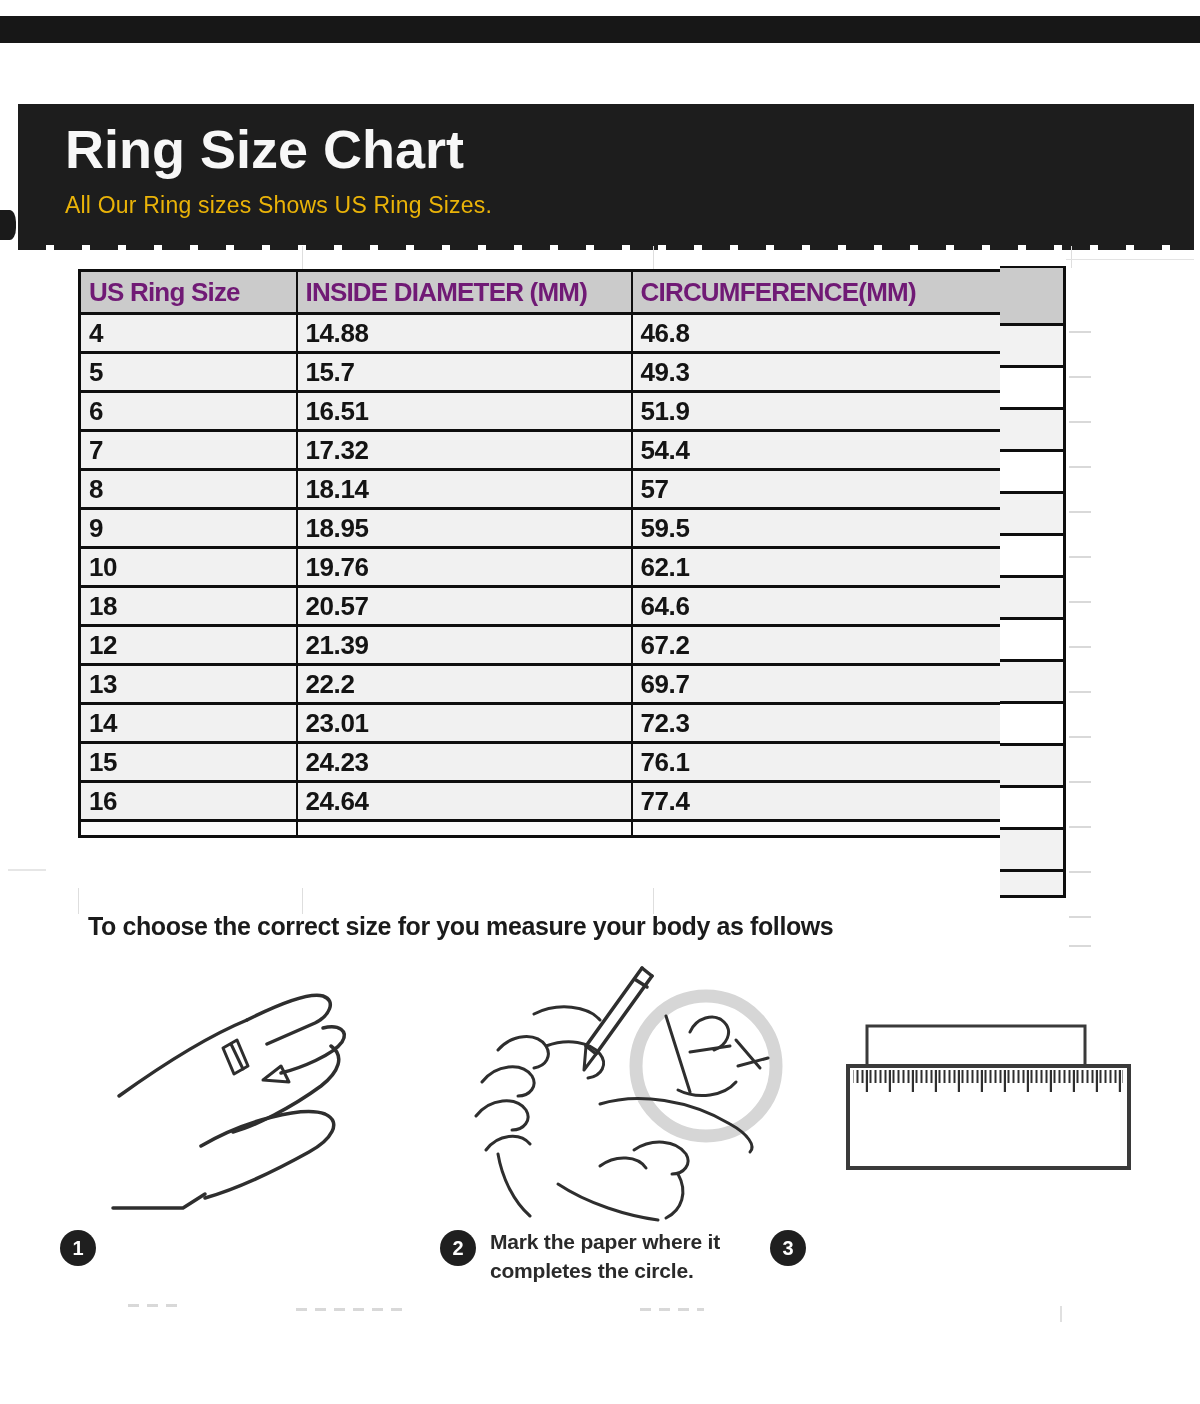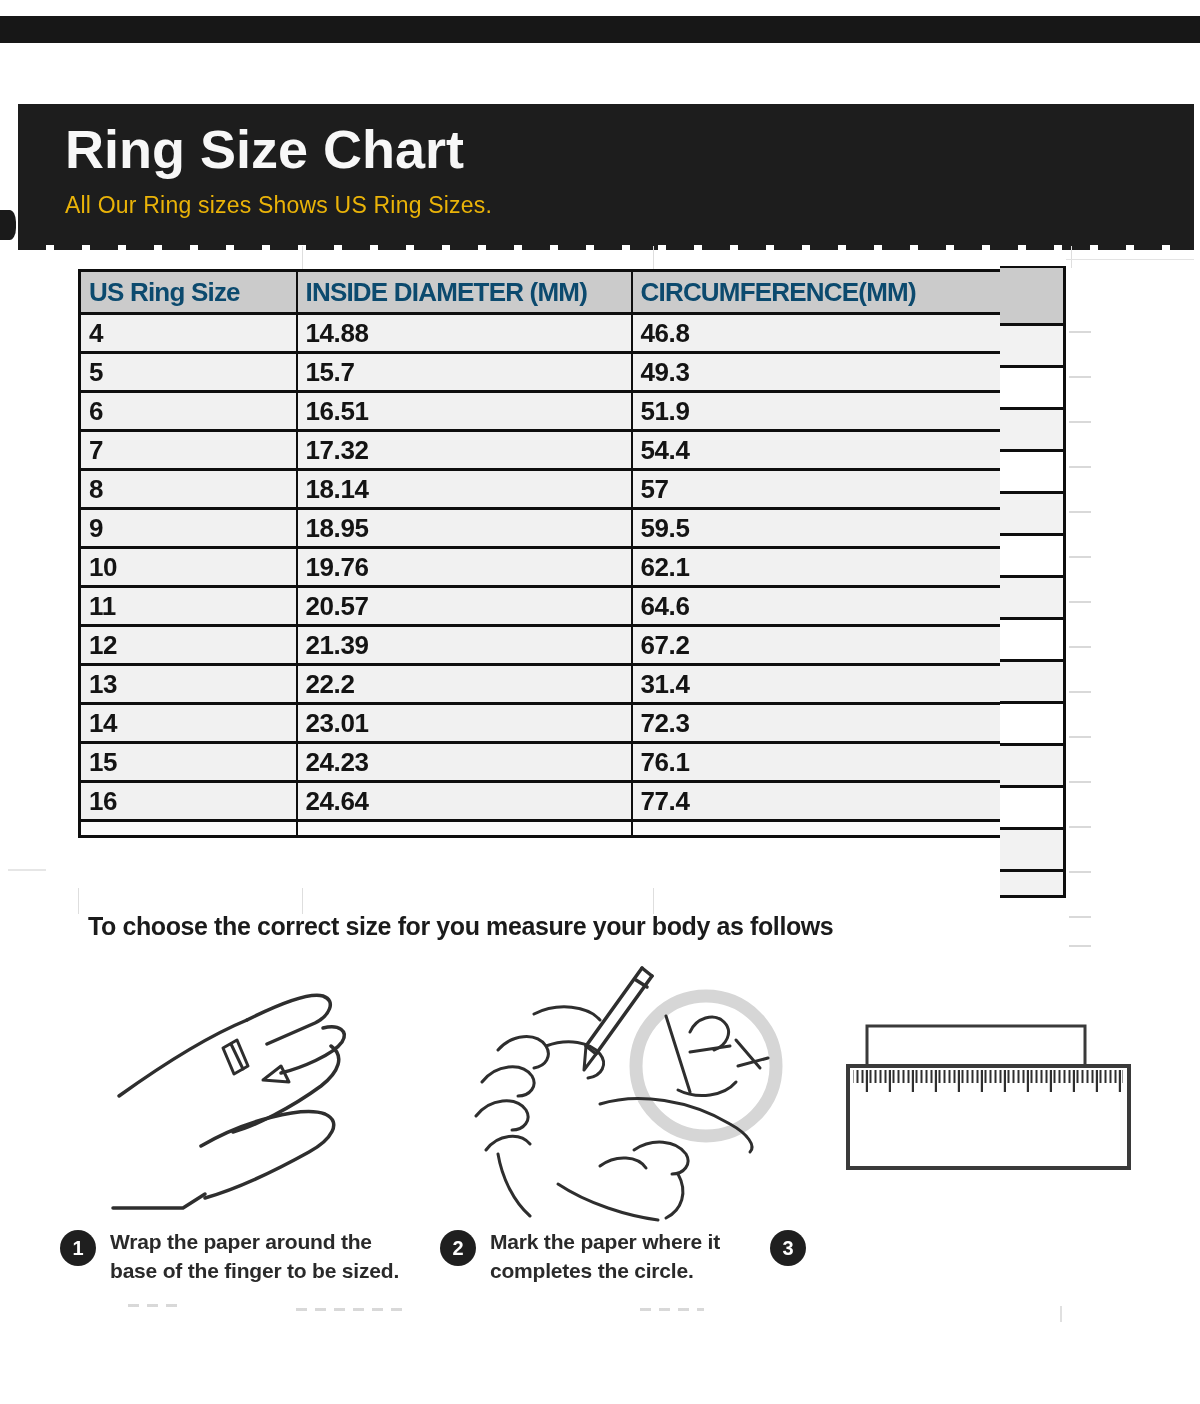--- a/index.html
+++ b/index.html
@@ -30,21 +30,21 @@
   .gridline { position:absolute; background:#dedede; }
   .gridline.h { height:1px; background:#e3e3e3; }
   
   .table-wrap { position:absolute; left:78px; top:253px; }
   table.ring { border-collapse:collapse; table-layout:fixed; width:922px; background:#ffffff; border:3px solid #0e0e0e; }
   table.ring th, table.ring td {
     border:2px solid #0e0e0e; border-top-width:3px; border-bottom-width:3px;
     text-align:left; padding:0 0 0 8px; overflow:hidden; white-space:nowrap;
   }
   table.ring th {
-    height:43px; background:#cbcbcb; color:#0c4a6e;
+    height:43px; background:#cbcbcb; color:#701a75;
     font-size:26px; font-weight:bold; letter-spacing:-0.8px;
   }
   table.ring td {
     height:39px; background:#f1f1f1; color:#141414;
     font-size:26px; font-weight:bold; letter-spacing:-0.4px;
   }
   table.ring tr.filler td { height:16px; background:#fbfbfb; }
   
   .narrow-col {
     position:absolute; left:1000px; top:250px; width:66px;
@@ -142,33 +142,33 @@
             <td>9</td>
             <td>18.95</td>
             <td>59.5</td>
           </tr>
           <tr>
             <td>10</td>
             <td>19.76</td>
             <td>62.1</td>
           </tr>
           <tr>
-            <td>11</td>
+            <td>18</td>
             <td>20.57</td>
             <td>64.6</td>
           </tr>
           <tr>
             <td>12</td>
             <td>21.39</td>
             <td>67.2</td>
           </tr>
           <tr>
             <td>13</td>
             <td>22.2</td>
-            <td>31.4</td>
+            <td>69.7</td>
           </tr>
           <tr>
             <td>14</td>
             <td>23.01</td>
             <td>72.3</td>
           </tr>
           <tr>
             <td>15</td>
             <td>24.23</td>
             <td>76.1</td>
@@ -279,22 +279,20 @@
         </pattern>
       </defs>
       <rect x="22" y="8" width="218" height="52" fill="#ffffff" stroke="#3a3a3a" stroke-width="3"></rect>
       <rect x="3" y="48" width="281" height="102" fill="#ffffff" stroke="#3a3a3a" stroke-width="4"></rect>
       <rect x="8" y="52" width="270" height="26" fill="url(#rt)"></rect>
     </svg>
   </div>
 
   <div class="step" style="left:60px; top:1212px; width:400px;">
     <div class="step-badge">1</div>
-    <div class="step-text" style="width:330px;">Wrap the paper around the
-base of the finger to be sized.</div>
   </div>
   <div class="step" style="left:440px; top:1212px; width:370px;">
     <div class="step-badge">2</div>
     <div class="step-text" style="width:300px;">Mark the paper where it
 completes the circle.</div>
   </div>
   <div class="step" style="left:770px; top:1212px; width:420px;">
     <div class="step-badge">3</div>
   </div>
 

